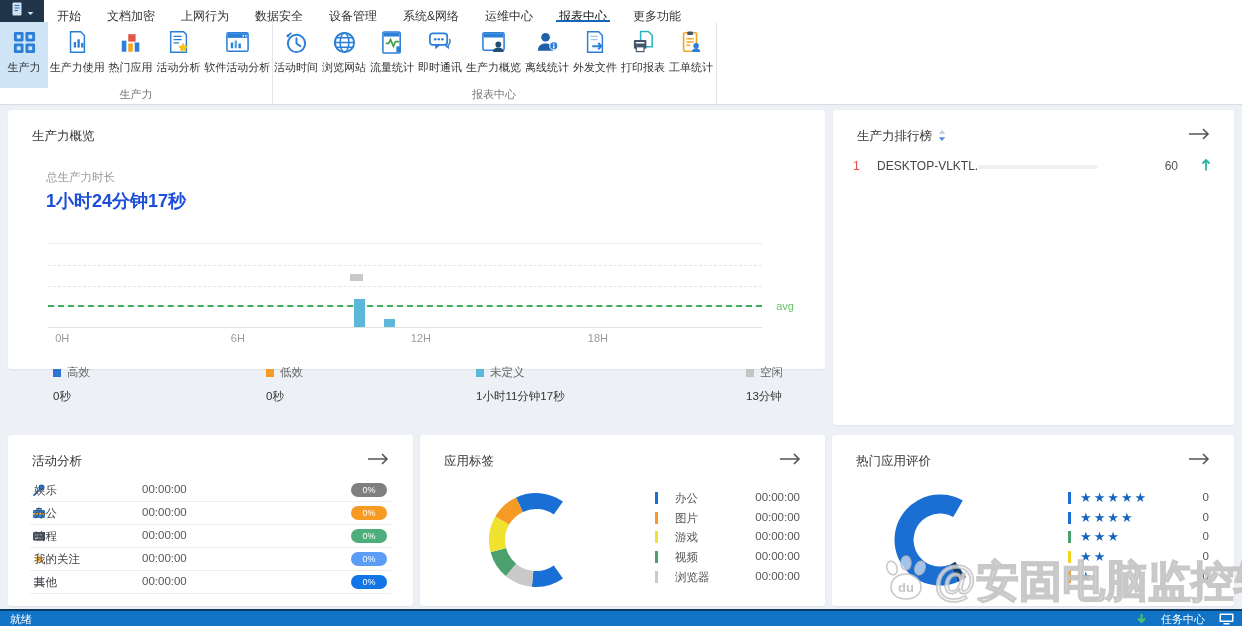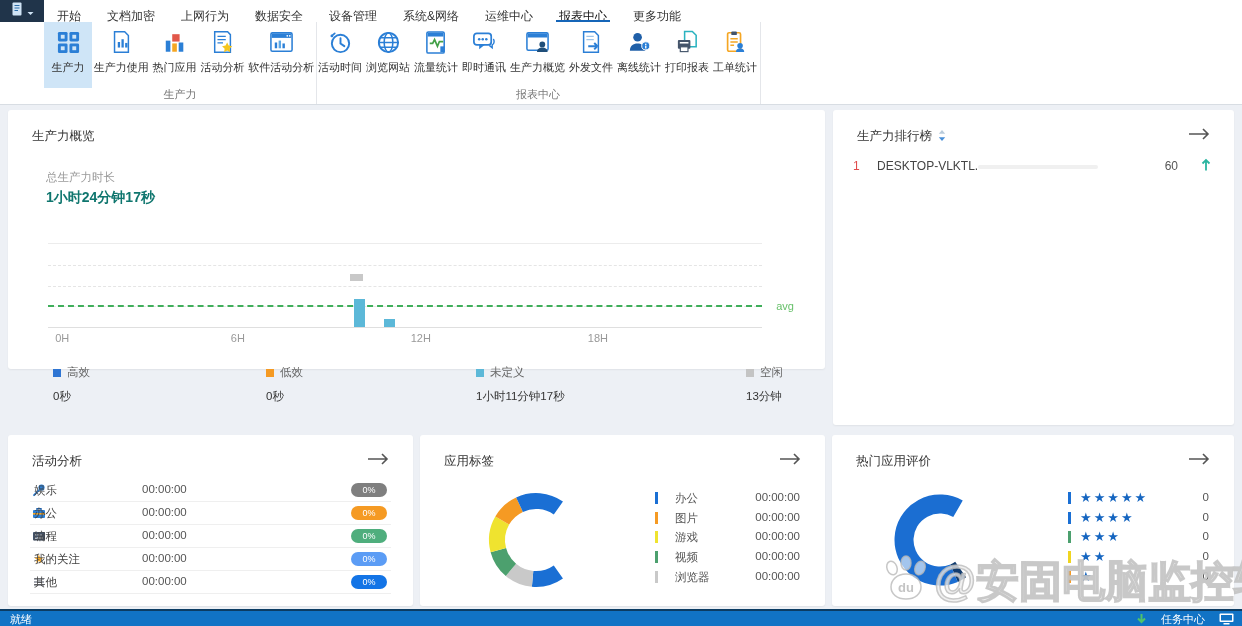--- a/index.html
+++ b/index.html
@@ -7,42 +7,42 @@
           font-family:"Liberation Sans","DejaVu Sans",sans-serif;-webkit-font-smoothing:antialiased;}
   
   .menubar{position:absolute;top:0;left:0;right:0;height:22px;background:#fff;display:flex;align-items:stretch;z-index:5;}
   .appbtn{width:44px;background:#20344a;display:flex;align-items:center;justify-content:center;gap:2px;cursor:pointer;}
   .tabs{display:flex;}
   .tab{padding:6px 13px;font-size:12px;color:#333;line-height:21px;cursor:pointer;position:relative;}
   .tab.active{color:#111;}
   .tab.active::after{content:"";position:absolute;left:10px;right:10px;bottom:0;height:2px;background:#1565b8;}
   
   .ribbon{position:absolute;top:22px;left:0;right:0;height:82px;background:#fff;border-bottom:1px solid #d8dde3;z-index:4;}
-  .rgroup{position:absolute;top:0;bottom:0;margin-left:44px;}
+  .rgroup{position:absolute;top:0;bottom:0;}
   .rgroup.g1{left:0;width:272px;border-right:1px solid #e4e6ea;}
   .rgroup.g2{left:272px;width:444px;border-right:1px solid #e4e6ea;}
   .rbuttons{display:flex;height:66px;}
   .rbtn{display:flex;flex-direction:column;align-items:center;justify-content:flex-start;padding:5px 2px 0;min-width:44px;cursor:pointer;}
   .rbtn .ric{width:28px;height:30px;display:flex;align-items:center;justify-content:center;}
   .rbtn .rlabel{font-size:11px;color:#333;margin-top:3px;white-space:nowrap;}
   .rbtn.active{background:#cfe5f7;}
   .glabel{position:absolute;bottom:2px;left:0;right:0;text-align:center;font-size:11px;color:#777;}
   
   .content{position:absolute;top:104px;left:0;right:0;bottom:17px;background:#edf0f5;}
   .panel{position:absolute;background:#fff;border-radius:3px;box-shadow:0 1px 2px rgba(0,0,0,.06);}
   #panel-overview{left:8px;top:6px;width:817px;height:259px;}
   #panel-ranking{left:833px;top:6px;width:401px;height:315px;}
   #panel-activity{left:8px;top:331px;width:405px;height:171px;}
   #panel-tags{left:420px;top:331px;width:405px;height:171px;}
   #panel-ratings{left:832px;top:331px;width:402px;height:171px;}
   .ptitle{position:absolute;left:24px;top:18px;font-size:12.5px;color:#333;}
   .parrow{position:absolute;right:24px;top:16px;cursor:pointer;}
   
   .metric-label{position:absolute;left:38px;top:60px;font-size:11.5px;color:#9a9a9a;}
-  .metric-value{position:absolute;left:38px;top:79px;font-size:14px;font-weight:bold;color:#0f766e;}
+  .metric-value{position:absolute;left:38px;top:79px;font-size:18px;font-weight:bold;color:#1d4ed8;}
   .chart{position:absolute;left:40px;top:133px;width:714px;height:83px;border-top:1px solid #ececec;border-bottom:1px solid #dfdfdf;}
   .grid{position:absolute;left:0;right:0;border-top:1px dashed #e5e5e5;}
   .avgline{position:absolute;left:0;right:0;top:73.5%;border-top:2px dashed #3fae5a;}
   .avglabel{position:absolute;right:-32px;top:67%;font-size:11px;color:#67c06a;}
   .bar{position:absolute;}
   .xticks{position:absolute;left:40px;top:222px;width:714px;height:14px;}
   .xtick{position:absolute;font-size:11px;color:#999;}
   .ovlegend{position:absolute;left:45px;top:253px;width:730px;height:45px;}
   .ovitem{position:absolute;top:0;}
   .ovsq{display:inline-block;width:8px;height:8px;vertical-align:middle;margin-right:6px;}
@@ -243,39 +243,39 @@
                 <rect x="2" y="3" width="22" height="18" rx="1.5" fill="#fff" stroke="#2b7fd6" stroke-width="1.6"></rect>
                 <rect x="2.8" y="3.8" width="20.4" height="4" fill="#2b7fd6"></rect>
                 <circle cx="18" cy="15" r="3" fill="#1f4e79"></circle>
                 <path d="M12.5 23c0-3.2 2.4-4.8 5.5-4.8s5.5 1.6 5.5 4.8z" fill="#1f4e79"></path>
               </svg>
           </span>
           <span class="rlabel">生产力概览</span>
         </div>
         <div class="rbtn">
           <span class="ric">
-            <svg width="24" height="26" viewBox="0 0 26 26">
-                <path d="M5 2h12l4 4v18H5z" fill="#fff" stroke="#2b7fd6" stroke-width="1.6"></path>
-                <path d="M8 7h8M8 10.5h8" stroke="#9ec5ea" stroke-width="1.4"></path>
-                <path d="M10 17.5h10m0 0l-3.5-3.5m3.5 3.5L16.5 21" stroke="#2b7fd6" stroke-width="2.2" fill="none"></path>
-              </svg>
-          </span>
-          <span class="rlabel">外发文件</span>
-        </div>
-        <div class="rbtn">
-          <span class="ric">
             <svg width="25" height="25" viewBox="0 0 26 26">
                 <circle cx="11" cy="7.5" r="4.5" fill="#1f5fa8"></circle>
                 <path d="M3 21.5c0-5 3.5-7.5 8-7.5s8 2.5 8 7.5z" fill="#1f5fa8"></path>
                 <circle cx="19.5" cy="16.5" r="4.2" fill="#2b7fd6" stroke="#fff" stroke-width="1"></circle>
                 <rect x="18.8" y="14.2" width="1.4" height="1.4" fill="#fff"></rect>
                 <rect x="18.8" y="16.2" width="1.4" height="3" fill="#fff"></rect>
               </svg>
           </span>
           <span class="rlabel">离线统计</span>
+        </div>
+        <div class="rbtn">
+          <span class="ric">
+            <svg width="24" height="26" viewBox="0 0 26 26">
+                <path d="M5 2h12l4 4v18H5z" fill="#fff" stroke="#2b7fd6" stroke-width="1.6"></path>
+                <path d="M8 7h8M8 10.5h8" stroke="#9ec5ea" stroke-width="1.4"></path>
+                <path d="M10 17.5h10m0 0l-3.5-3.5m3.5 3.5L16.5 21" stroke="#2b7fd6" stroke-width="2.2" fill="none"></path>
+              </svg>
+          </span>
+          <span class="rlabel">外发文件</span>
         </div>
         <div class="rbtn">
           <span class="ric">
             <svg width="25" height="26" viewBox="0 0 26 26">
                 <path d="M10 2h8l4 4v12h-12z" fill="#fff" stroke="#2bb3c0" stroke-width="1.6"></path>
                 <rect x="3" y="11" width="13" height="9" rx="1" fill="#44546a"></rect>
                 <rect x="5" y="13" width="9" height="1.6" fill="#fff"></rect>
                 <rect x="5.5" y="18" width="8" height="5" fill="#fff" stroke="#44546a" stroke-width="1.2"></rect>
               </svg>
           </span>

